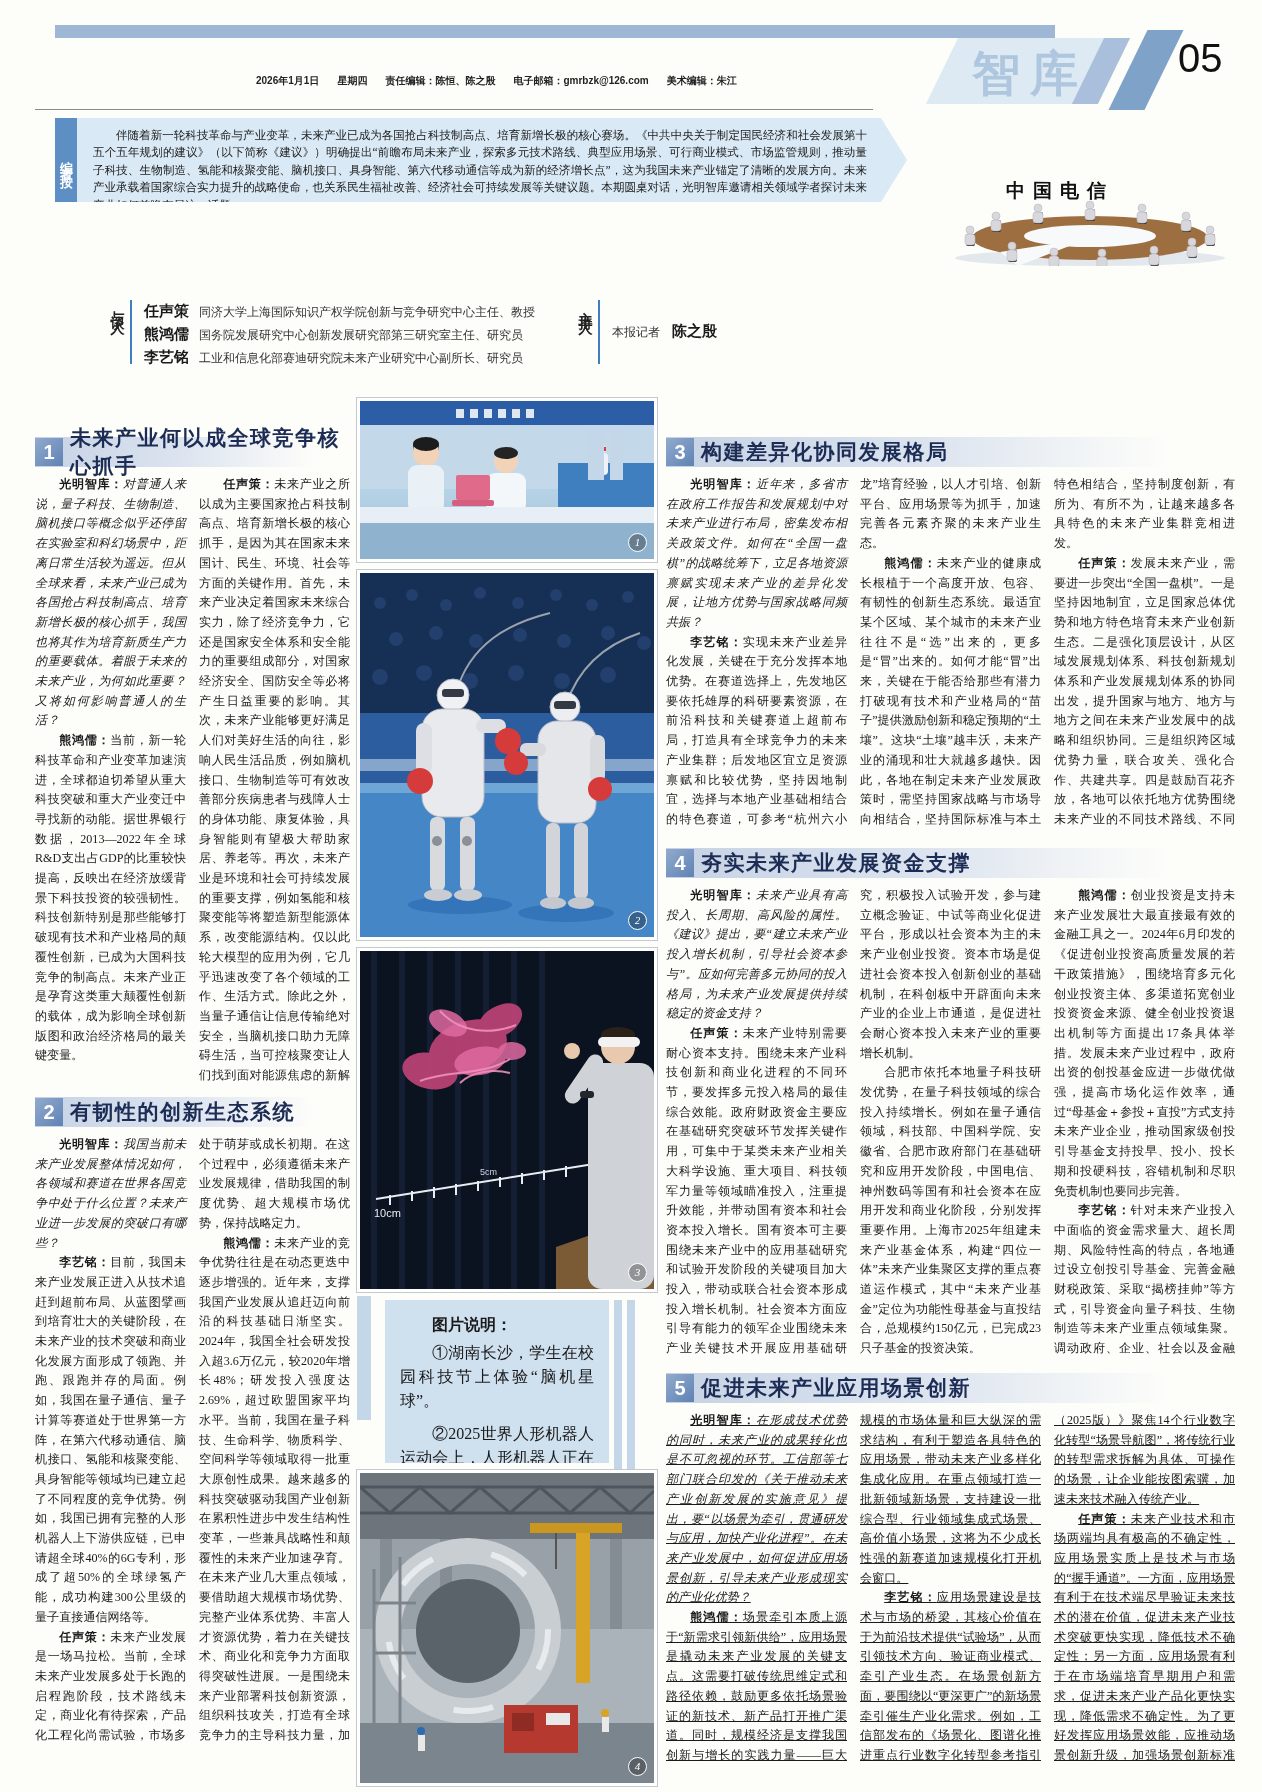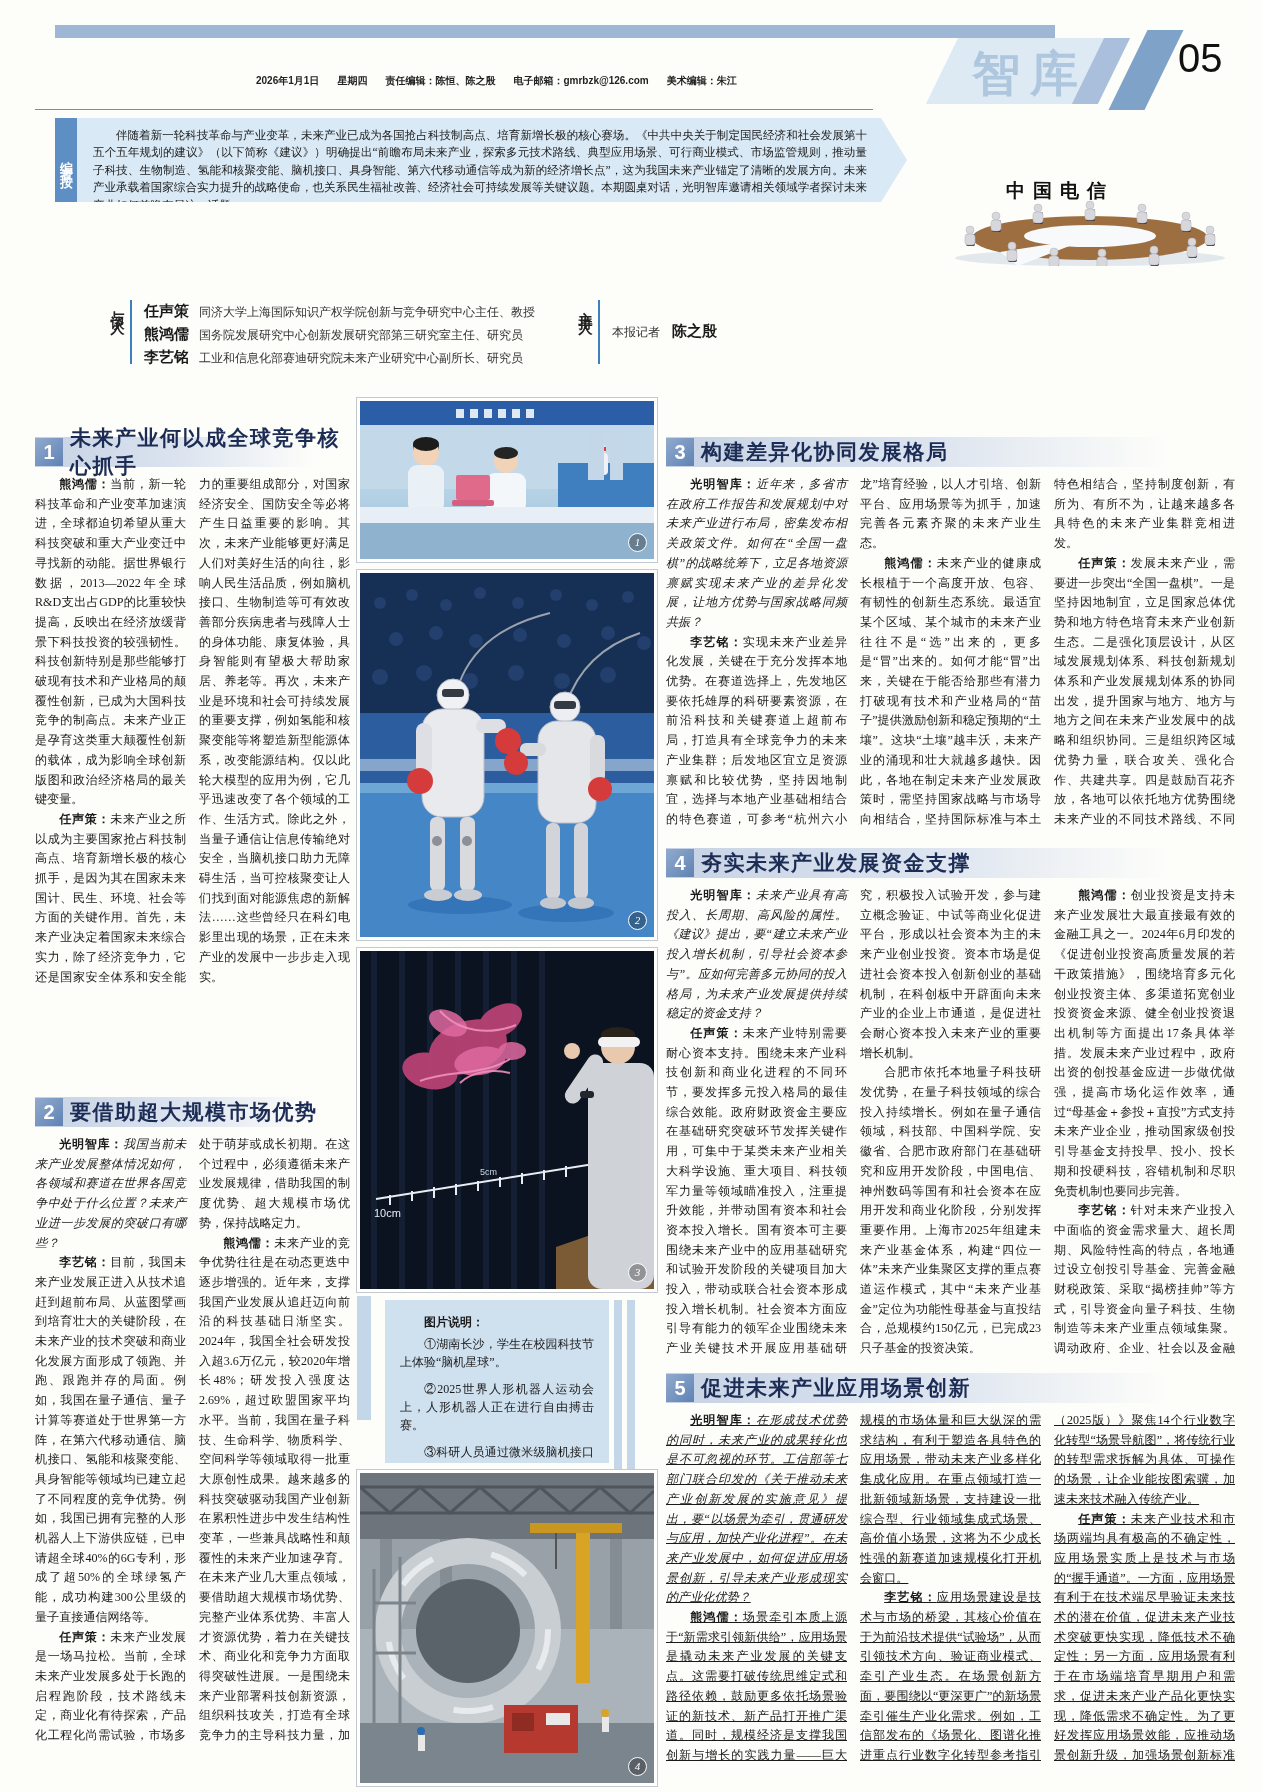--- a/index.html
+++ b/index.html
@@ -62,21 +62,21 @@
   
   .photo{position:absolute;background:#fff;border:1px solid #c2c9d0;padding:3px;box-sizing:border-box;}
   .photo .ph{position:relative;width:100%;height:100%;overflow:hidden;}
   .photo svg{display:block;width:100%;height:100%;}
   .badge{position:absolute;right:7px;bottom:7px;width:17px;height:17px;border:1px solid #fff;
         border-radius:50%;background:rgba(30,30,30,.35);color:#fff;font:italic 11px/17px
         "Liberation Serif",serif;text-align:center;}
   .decor{position:absolute;background:#c3d7e8;}
   
   .capbox{position:absolute;left:385px;top:1300px;width:224px;height:163px;background:#cfe0ef;
-        padding:13px 15px;box-sizing:border-box;font-size:12px;line-height:1.5;overflow:hidden;}
+        padding:13px 15px;box-sizing:border-box;font-size:16px;line-height:1.5;overflow:hidden;}
   .capbox .cap-t{font-weight:bold;margin:0 0 4px 0;}
   .capbox p{margin:0 0 9px 0;text-indent:2em;text-align:justify;}
 </style>
 </head>
 <body>
 
 <div class="page">
 
   <div class="topbar"></div>
   <div class="zk-band"></div>
@@ -163,29 +163,30 @@
   <div class="abs" style="left:612px;top:322px;white-space:nowrap;">
     <span class="paffil" style="margin-right:12px;">本报记者</span><span class="pname">陈之殷</span>
   </div>
 
   <section class="sec" style="left:35px;top:437px;width:315px;">
     <div class="sec-h">
       <span class="sec-num">1</span>
       <h2 class="sec-title">未来产业何以成全球竞争核心抓手</h2>
     </div>
     <div class="flow" style="height:612px;column-count:2;">
+      <p class="q"><b>光明智库：</b><span>对普通人来说，量子科技、生物制造、脑机接口等概念似乎还停留在实验室和科幻场景中，距离日常生活较为遥远。但从全球来看，未来产业已成为各国抢占科技制高点、培育新增长极的核心抓手，我国也将其作为培育新质生产力的重要载体。着眼于未来的未来产业，为何如此重要？又将如何影响普通人的生活？</span></p>
       <p><b>熊鸿儒：</b><span>当前，新一轮科技革命和产业变革加速演进，全球都迫切希望从重大科技突破和重大产业变迁中寻找新的动能。据世界银行数据，2013—2022年全球R&amp;D支出占GDP的比重较快提高，反映出在经济放缓背景下科技投资的较强韧性。科技创新特别是那些能够打破现有技术和产业格局的颠覆性创新，已成为大国科技竞争的制高点。未来产业正是孕育这类重大颠覆性创新的载体，成为影响全球创新版图和政治经济格局的最关键变量。</span></p>
       <p><b>任声策：</b><span>未来产业之所以成为主要国家抢占科技制高点、培育新增长极的核心抓手，是因为其在国家未来国计、民生、环境、社会等方面的关键作用。首先，未来产业决定着国家未来综合实力，除了经济竞争力，它还是国家安全体系和安全能力的重要组成部分，对国家经济安全、国防安全等必将产生日益重要的影响。其次，未来产业能够更好满足人们对美好生活的向往，影响人民生活品质，例如脑机接口、生物制造等可有效改善部分疾病患者与残障人士的身体功能、康复体验，具身智能则有望极大帮助家居、养老等。再次，未来产业是环境和社会可持续发展的重要支撑，例如氢能和核聚变能等将塑造新型能源体系，改变能源结构。仅以此轮大模型的应用为例，它几乎迅速改变了各个领域的工作、生活方式。除此之外，当量子通信让信息传输绝对安全，当脑机接口助力无障碍生活，当可控核聚变让人们找到面对能源焦虑的新解法……这些曾经只在科幻电影里出现的场景，正在未来产业的发展中一步步走入现实。</span></p>
     </div>
   </section>
 
   <section class="sec" style="left:35px;top:1097px;width:315px;">
     <div class="sec-h">
       <span class="sec-num">2</span>
-      <h2 class="sec-title">要借助超大规模市场优势</h2>
+      <h2 class="sec-title">有韧性的创新生态系统</h2>
     </div>
     <div class="flow" style="height:630px;column-count:2;">
       <p class="q"><b>光明智库：</b><span>我国当前未来产业发展整体情况如何，各领域和赛道在世界各国竞争中处于什么位置？未来产业进一步发展的突破口有哪些？</span></p>
       <p><b>李艺铭：</b><span>目前，我国未来产业发展正进入从技术追赶到超前布局、从蓝图擘画到培育壮大的关键阶段，在未来产业的技术突破和商业化发展方面形成了领跑、并跑、跟跑并存的局面。例如，我国在量子通信、量子计算等赛道处于世界第一方阵，在第六代移动通信、脑机接口、氢能和核聚变能、具身智能等领域均已建立起了不同程度的竞争优势。例如，我国已拥有完整的人形机器人上下游供应链，已申请超全球40%的6G专利，形成了超50%的全球绿氢产能，成功构建300公里级的量子直接通信网络等。</span></p>
       <p><b>任声策：</b><span>未来产业发展是一场马拉松。当前，全球未来产业发展多处于长跑的启程跑阶段，技术路线未定，商业化有待探索，产品化工程化尚需试验，市场多处于萌芽或成长初期。在这个过程中，必须遵循未来产业发展规律，借助我国的制度优势、超大规模市场优势，保持战略定力。</span></p>
       <p><b>熊鸿儒：</b><span>未来产业的竞争优势往往是在动态更迭中逐步增强的。近年来，支撑我国产业发展从追赶迈向前沿的科技基础日渐坚实。2024年，我国全社会研发投入超3.6万亿元，较2020年增长48%；研发投入强度达2.69%，超过欧盟国家平均水平。当前，我国在量子科技、生命科学、物质科学、空间科学等领域取得一批重大原创性成果。越来越多的科技突破驱动我国产业创新在累积性进步中发生结构性变革，一些兼具战略性和颠覆性的未来产业加速孕育。在未来产业几大重点领域，要借助超大规模市场优势、完整产业体系优势、丰富人才资源优势，着力在关键技术、商业化和竞争力方面取得突破性进展。一是围绕未来产业部署科技创新资源，组织科技攻关，打造有全球竞争力的主导科技力量，加快关键技术突破。二是重点围绕主导科技力量推动技术和市场深度融合，挖掘需求场景和社会资本支持，加速商业化。三是重点围绕自主知识产权打造未来产业创新生态，筑牢“技术—市场—制度”三支柱，增强未来产业国际竞争力。</span></p>
     </div>
   </section>
 
   <div class="photo" style="left:356px;top:397px;width:302px;height:166px;">

